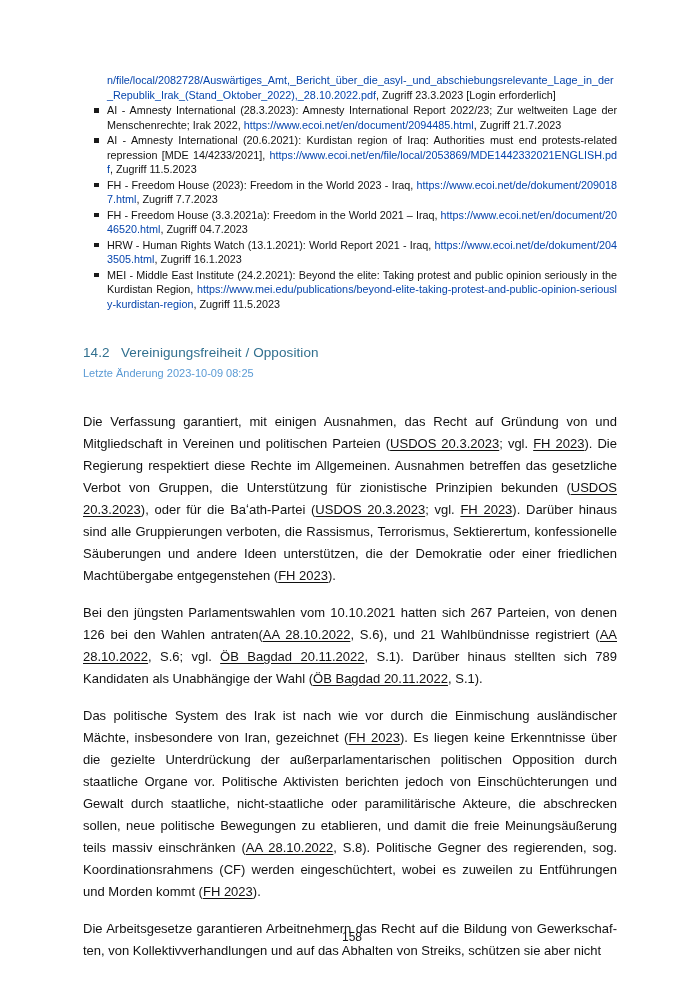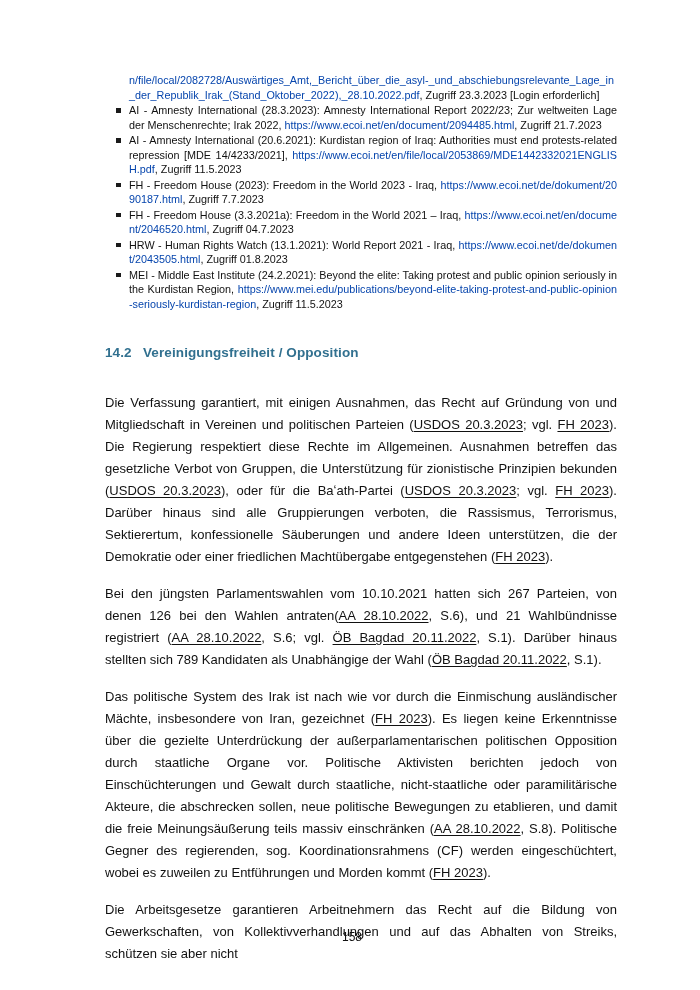--- a/index.html
+++ b/index.html
@@ -6,21 +6,21 @@
   html, body { background:#ffffff; }
   body {
     width:700px; height:990px;
     font-family:"Liberation Sans", sans-serif;
     color:#111111;
     position:relative;
     overflow:hidden;
   }
   .page {
     position:absolute; inset:0;
-    padding:73px 83px 0 105px;
+    padding:73px 83px 0 83px;
   }
   
   .biblio {
     font-size:10.8px;
     line-height:14.5px;
     text-align:justify;
     color:#111;
   }
   .bib-item { position:relative; padding-left:24px; margin-bottom:1px; }
   .bib-item.bulleted::before {
@@ -33,21 +33,21 @@
     color:var(--link, #0645ad);
     word-break:break-all;
     cursor:pointer;
   }
   .plain-run { color:inherit; }
   
   .section-heading {
     margin-top:34px;
     color:var(--heading, #31708f);
     font-size:13.5px;
-    font-weight:bold;
+    font-weight:normal;
     letter-spacing:0.1px;
   }
   .sec-num { display:inline-block; width:38px; }
   .last-change {
     margin-top:7px;
     color:var(--subnote, #5b9bd5);
     font-size:11px;
   }
   
   .paragraphs {
@@ -76,28 +76,29 @@
 <body>
 
 <div class="page">
 
   <div class="biblio" id="biblio">
       <div class="bib-item"><span class="url-link">n/file/local/2082728/Auswärtiges_Amt,_Bericht_über_die_asyl-_und_abschiebungsrelevante_Lage_in_der_Republik_Irak_(Stand_Oktober_2022),_28.10.2022.pdf</span><span class="plain-run">, Zugriff 23.3.2023 [Login erforderlich]</span></div>
       <div class="bib-item bulleted"><span class="plain-run">AI - Amnesty International (28.3.2023): Amnesty International Report 2022/23; Zur weltweiten Lage der Menschenrechte; Irak 2022, </span><span class="url-link">https://www.ecoi.net/en/document/2094485.html</span><span class="plain-run">, Zugriff 21.7.2023</span></div>
       <div class="bib-item bulleted"><span class="plain-run">AI - Amnesty International (20.6.2021): Kurdistan region of Iraq: Authorities must end protests-related repression [MDE 14/4233/2021], </span><span class="url-link">https://www.ecoi.net/en/file/local/2053869/MDE1442332021ENGLISH.pdf</span><span class="plain-run">, Zugriff 11.5.2023</span></div>
       <div class="bib-item bulleted"><span class="plain-run">FH - Freedom House (2023): Freedom in the World 2023 - Iraq, </span><span class="url-link">https://www.ecoi.net/de/dokument/2090187.html</span><span class="plain-run">, Zugriff 7.7.2023</span></div>
       <div class="bib-item bulleted"><span class="plain-run">FH - Freedom House (3.3.2021a): Freedom in the World 2021 – Iraq, </span><span class="url-link">https://www.ecoi.net/en/document/2046520.html</span><span class="plain-run">, Zugriff 04.7.2023</span></div>
-      <div class="bib-item bulleted"><span class="plain-run">HRW - Human Rights Watch (13.1.2021): World Report 2021 - Iraq, </span><span class="url-link">https://www.ecoi.net/de/dokument/2043505.html</span><span class="plain-run">, Zugriff 01.8.2023</span></div>
+      <div class="bib-item bulleted"><span class="plain-run">HRW - Human Rights Watch (13.1.2021): World Report 2021 - Iraq, </span><span class="url-link">https://www.ecoi.net/de/dokument/2043505.html</span><span class="plain-run">, Zugriff 16.1.2023</span></div>
       <div class="bib-item bulleted"><span class="plain-run">MEI - Middle East Institute (24.2.2021): Beyond the elite: Taking protest and public opinion seriously in the Kurdistan Region, </span><span class="url-link">https://www.mei.edu/publications/beyond-elite-taking-protest-and-public-opinion-seriously-kurdistan-region</span><span class="plain-run">, Zugriff 11.5.2023</span></div>
     </div>
 
   <h2 class="section-heading">
     <span class="sec-num">14.2</span><span class="sec-title">Vereinigungsfreiheit / Opposition</span>
   </h2>
 
+  <div class="last-change">Letzte Änderung 2023-10-09 08:25</div>
 
   <div class="paragraphs" id="paragraphs">
       <p class="body-par"><span class="plain-run">Die Verfassung garantiert, mit einigen Ausnahmen, das Recht auf Gründung von und Mitglied­schaft in Vereinen und politischen Parteien (</span><span class="cite-link">USDOS 20.3.2023</span><span class="plain-run">; vgl. </span><span class="cite-link">FH 2023</span><span class="plain-run">). Die Regierung respektiert diese Rechte im Allgemeinen. Ausnahmen betreffen das gesetzliche Verbot von Gruppen, die Unterstützung für zionistische Prinzipien bekunden (</span><span class="cite-link">USDOS 20.3.2023</span><span class="plain-run">), oder für die Baʻath-Partei (</span><span class="cite-link">USDOS 20.3.2023</span><span class="plain-run">; vgl. </span><span class="cite-link">FH 2023</span><span class="plain-run">). Darüber hinaus sind alle Gruppierungen verboten, die Rassismus, Terrorismus, Sektierertum, konfessionelle Säuberungen und andere Ideen unterstützen, die der Demokratie oder einer friedlichen Machtübergabe entgegenstehen (</span><span class="cite-link">FH 2023</span><span class="plain-run">).</span></p>
       <p class="body-par"><span class="plain-run">Bei den jüngsten Parlamentswahlen vom 10.10.2021 hatten sich 267 Parteien, von denen 126 bei den Wahlen antraten(</span><span class="cite-link">AA 28.10.2022</span><span class="plain-run">, S.6), und 21 Wahlbündnisse registriert (</span><span class="cite-link">AA 28.10.2022</span><span class="plain-run">, S.6; vgl. </span><span class="cite-link">ÖB Bagdad 20.11.2022</span><span class="plain-run">, S.1). Darüber hinaus stellten sich 789 Kandidaten als Unab­hängige der Wahl (</span><span class="cite-link">ÖB Bagdad 20.11.2022</span><span class="plain-run">, S.1).</span></p>
       <p class="body-par"><span class="plain-run">Das politische System des Irak ist nach wie vor durch die Einmischung ausländischer Mächte, insbesondere von Iran, gezeichnet (</span><span class="cite-link">FH 2023</span><span class="plain-run">). Es liegen keine Erkenntnisse über die geziel­te Unterdrückung der außerparlamentarischen politischen Opposition durch staatliche Organe vor. Politische Aktivisten berichten jedoch von Einschüchterungen und Gewalt durch staatliche, nicht-staatliche oder paramilitärische Akteure, die abschrecken sollen, neue politische Bewe­gungen zu etablieren, und damit die freie Meinungsäußerung teils massiv einschränken (</span><span class="cite-link">AA 28.10.2022</span><span class="plain-run">, S.8). Politische Gegner des regierenden, sog. Koordinationsrahmens (CF) werden eingeschüchtert, wobei es zuweilen zu Entführungen und Morden kommt (</span><span class="cite-link">FH 2023</span><span class="plain-run">).</span></p>
       <p class="body-par"><span class="plain-run">Die Arbeitsgesetze garantieren Arbeitnehmern das Recht auf die Bildung von Gewerkschaf­ten, von Kollektivverhandlungen und auf das Abhalten von Streiks, schützen sie aber nicht</span></p>
     </div>
 
   <div class="page-number">158</div>
 

